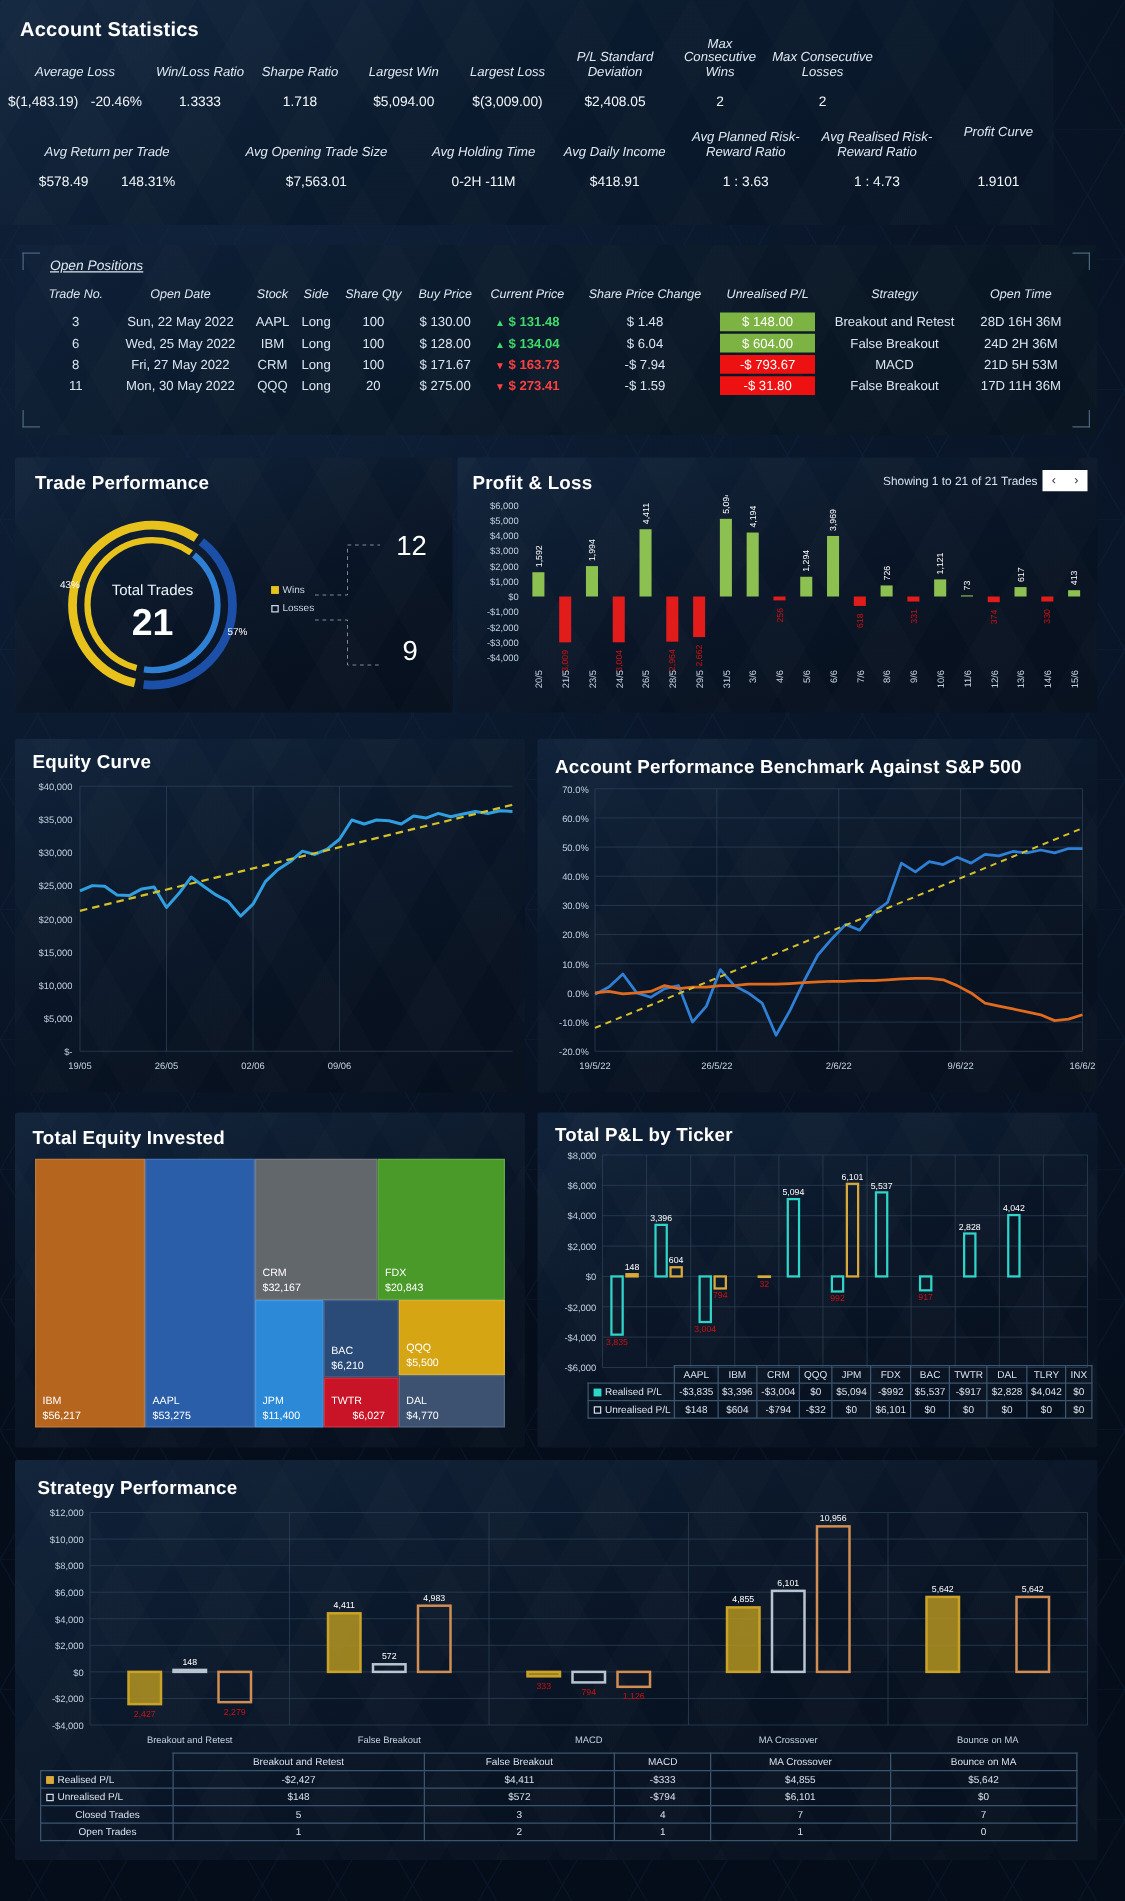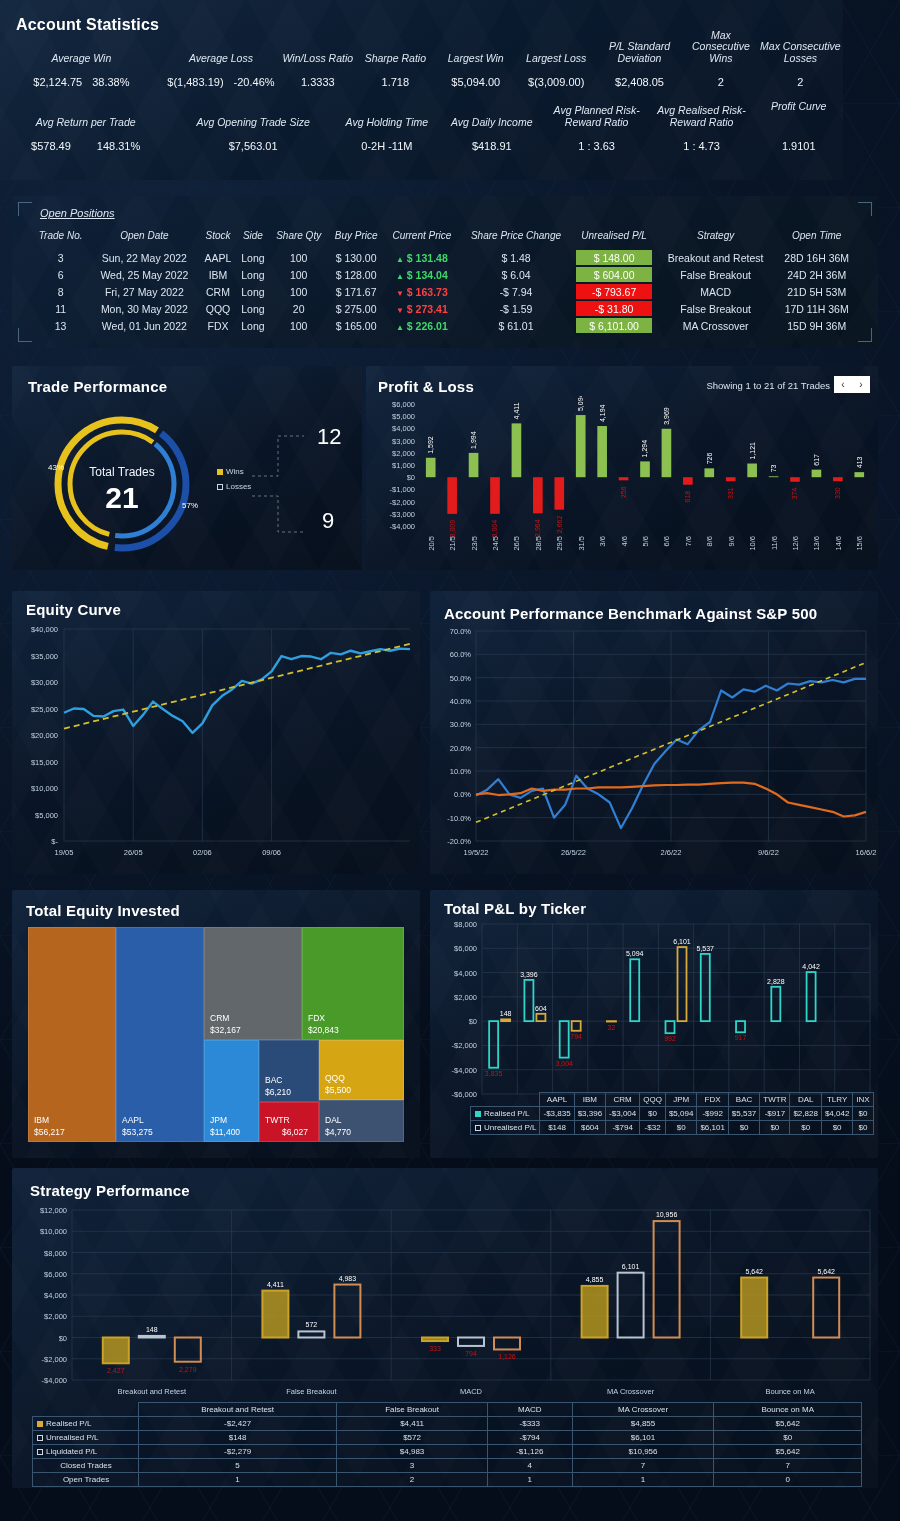--- a/index.html
+++ b/index.html
@@ -145,27 +145,20 @@
       <polygon points="0,0 60,104 -60,104" fill="none" stroke="#16304f" stroke-width="1"></polygon>
       <polygon points="120,0 180,104 60,104" fill="none" stroke="#16304f" stroke-width="1"></polygon>
     </pattern>
   </defs>
   <rect width="900" height="1521" fill="url(#tri)" opacity="0.55"></rect>
 </svg>
 
 <div class="panel" id="acct">
   <div class="ptitle">Account Statistics</div>
   <div class="statrow" id="stat-row-1" style="top:40px;height:48px;">
-      <div class="statcell" style="width: 168px;">
-        <div class="stat-label">Average Win</div>
-        <div style="display: flex; gap: 10px; justify-content: center; margin-top: 12px; width: 100%;">
-          <div class="stat-value">$2,124.75</div>
-          <div class="stat-value">38.38%</div>
-        </div>
-      </div>
       <div class="statcell" style="width: 120px;">
         <div class="stat-label">Average Loss</div>
         <div style="display: flex; gap: 10px; justify-content: center; margin-top: 12px; width: 100%;">
           <div class="stat-value">$(1,483.19)</div>
           <div class="stat-value">-20.46%</div>
         </div>
       </div>
       <div class="statcell" style="width: 80px;">
         <div class="stat-label">Win/Loss Ratio</div>
         <div style="display: flex; gap: 10px; justify-content: center; margin-top: 12px; width: 100%;">
@@ -331,35 +324,20 @@
           <td>Long</td>
           <td>20</td>
           <td class="money">$ 275.00</td>
           <td><span class="arrow neg">▼</span> <b class="neg">$ 273.41</b></td>
           <td class="neg">-$ 1.59</td>
           <td class="cell-pl">
             <span class="plbox r">-$ 31.80</span>
           </td>
           <td>False Breakout</td>
           <td>17D 11H 36M</td>
-        </tr>
-        <tr>
-          <td>13</td>
-          <td>Wed, 01 Jun 2022</td>
-          <td class="tk">FDX</td>
-          <td>Long</td>
-          <td>100</td>
-          <td class="money">$ 165.00</td>
-          <td><span class="arrow pos">▲</span> <b class="pos">$ 226.01</b></td>
-          <td class="money">$ 61.01</td>
-          <td class="cell-pl">
-            <span class="plbox g">$ 6,101.00</span>
-          </td>
-          <td>MA Crossover</td>
-          <td>15D 9H 36M</td>
         </tr>
       </tbody>
   </table>
 </div>
 
 <div class="panel" id="tradeperf">
   <div class="ptitle">Trade Performance</div>
   <svg class="donut-wrap" viewBox="0 0 160 160">
     <circle cx="80" cy="80" r="64" fill="none" stroke="#1b4fa8" stroke-width="7" stroke-dasharray="166 236" stroke-dashoffset="-42" transform="rotate(-90 80 80)"></circle>
     <circle cx="80" cy="80" r="64" fill="none" stroke="#e8c21c" stroke-width="7" stroke-dasharray="224 178" stroke-dashoffset="-215" transform="rotate(-90 80 80)"></circle>
@@ -772,28 +750,20 @@
         </tr>
         <tr>
           <td class="rowhead"><span class="swatch sw-none"></span>Unrealised P/L</td>
           <td>$148</td>
           <td>$572</td>
           <td>-$794</td>
           <td>$6,101</td>
           <td>$0</td>
         </tr>
         <tr>
-          <td class="rowhead"><span class="swatch sw-none"></span>Liquidated P/L</td>
-          <td>-$2,279</td>
-          <td>$4,983</td>
-          <td>-$1,126</td>
-          <td>$10,956</td>
-          <td>$5,642</td>
-        </tr>
-        <tr>
           <td class="rowhead" style="text-align:center">Closed Trades</td>
           <td>5</td>
           <td>3</td>
           <td>4</td>
           <td>7</td>
           <td>7</td>
         </tr>
         <tr>
           <td class="rowhead" style="text-align:center">Open Trades</td>
           <td>1</td>

